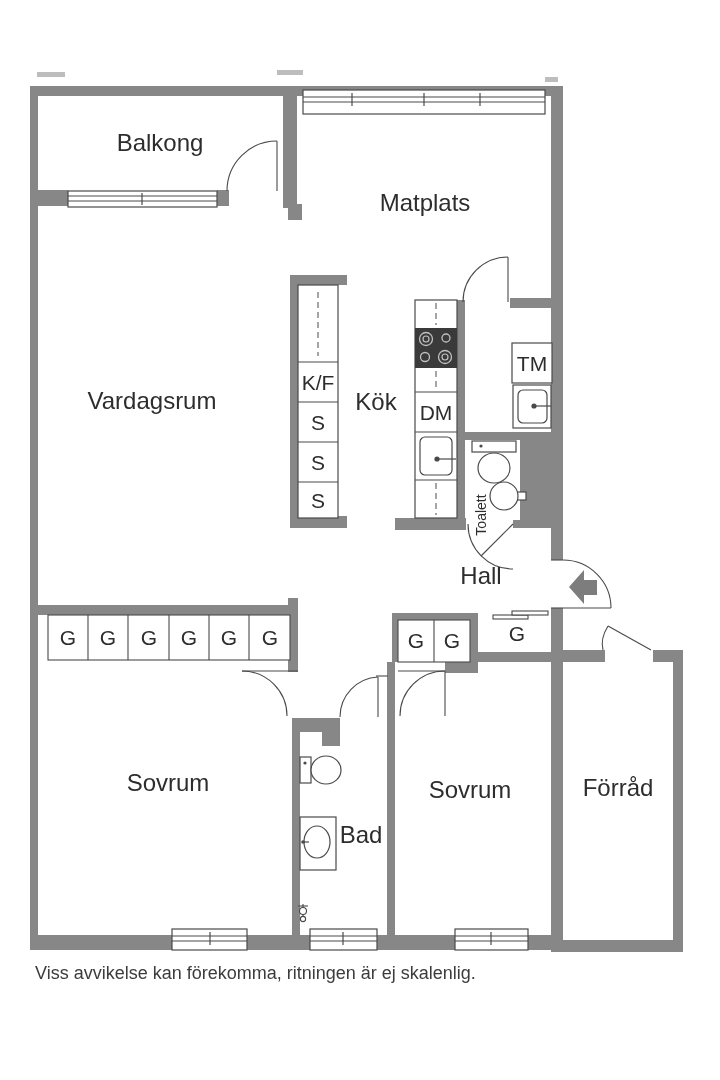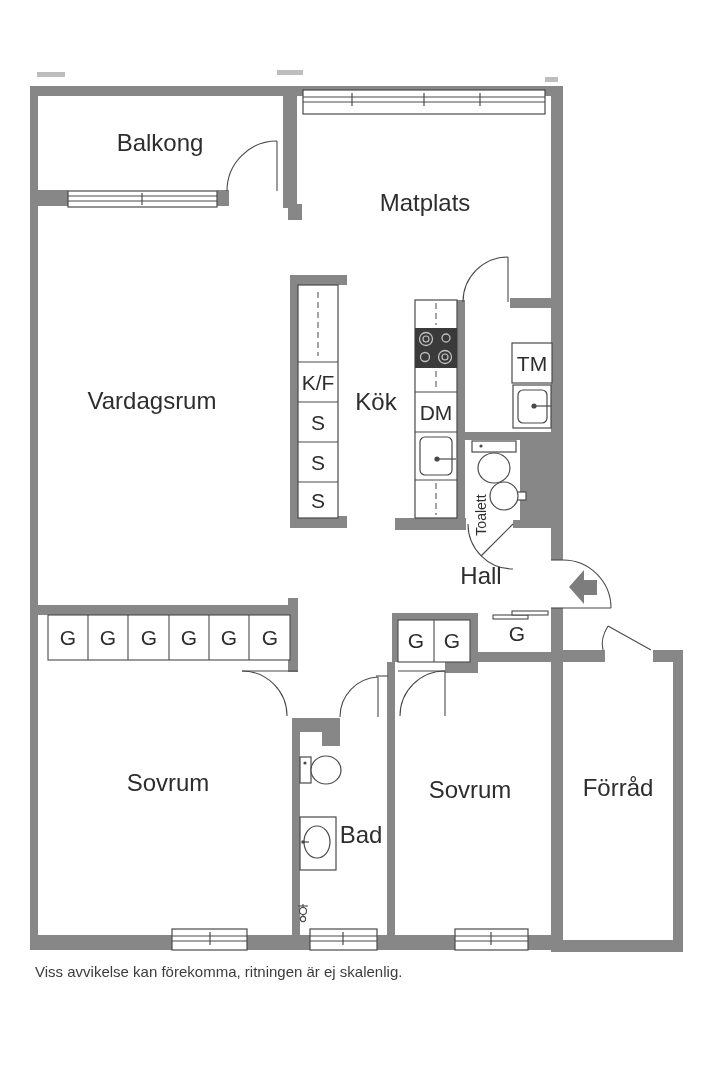--- a/index.html
+++ b/index.html
@@ -3,21 +3,21 @@
 <meta charset="utf-8">
 <style>
   html, body { margin: 0; padding: 0; background: #ffffff; }
   body { width: 720px; height: 1080px; position: relative; font-family: "Liberation Sans", "DejaVu Sans", sans-serif; }
   .plan-wrap { position: absolute; left: 0; top: 0; width: 720px; height: 1080px; text-decoration: underline; }
   svg { display: block; }
   svg text { fill: #2d2d2d; font-family: "Liberation Sans", "DejaVu Sans", sans-serif; }
   .room-label { font-size: 24px; }
   .unit-label { font-size: 21px; }
   .small-label { font-size: 14px; }
-  .footer-note { position: absolute; left: 35px; top: 963px; font-size: 15px; color: #3c3c3c; }
+  .footer-note { position: absolute; left: 35px; top: 963px; font-size: 18px; color: #3c3c3c; }
 </style>
 </head>
 <body>
 
 <div class="plan-wrap">
 <svg width="720" height="1080" viewBox="0 0 720 1080">
 
   <g fill="#878787">
     <rect x="30" y="86" width="8" height="864"></rect>
     <rect x="30" y="86" width="533" height="10"></rect>

